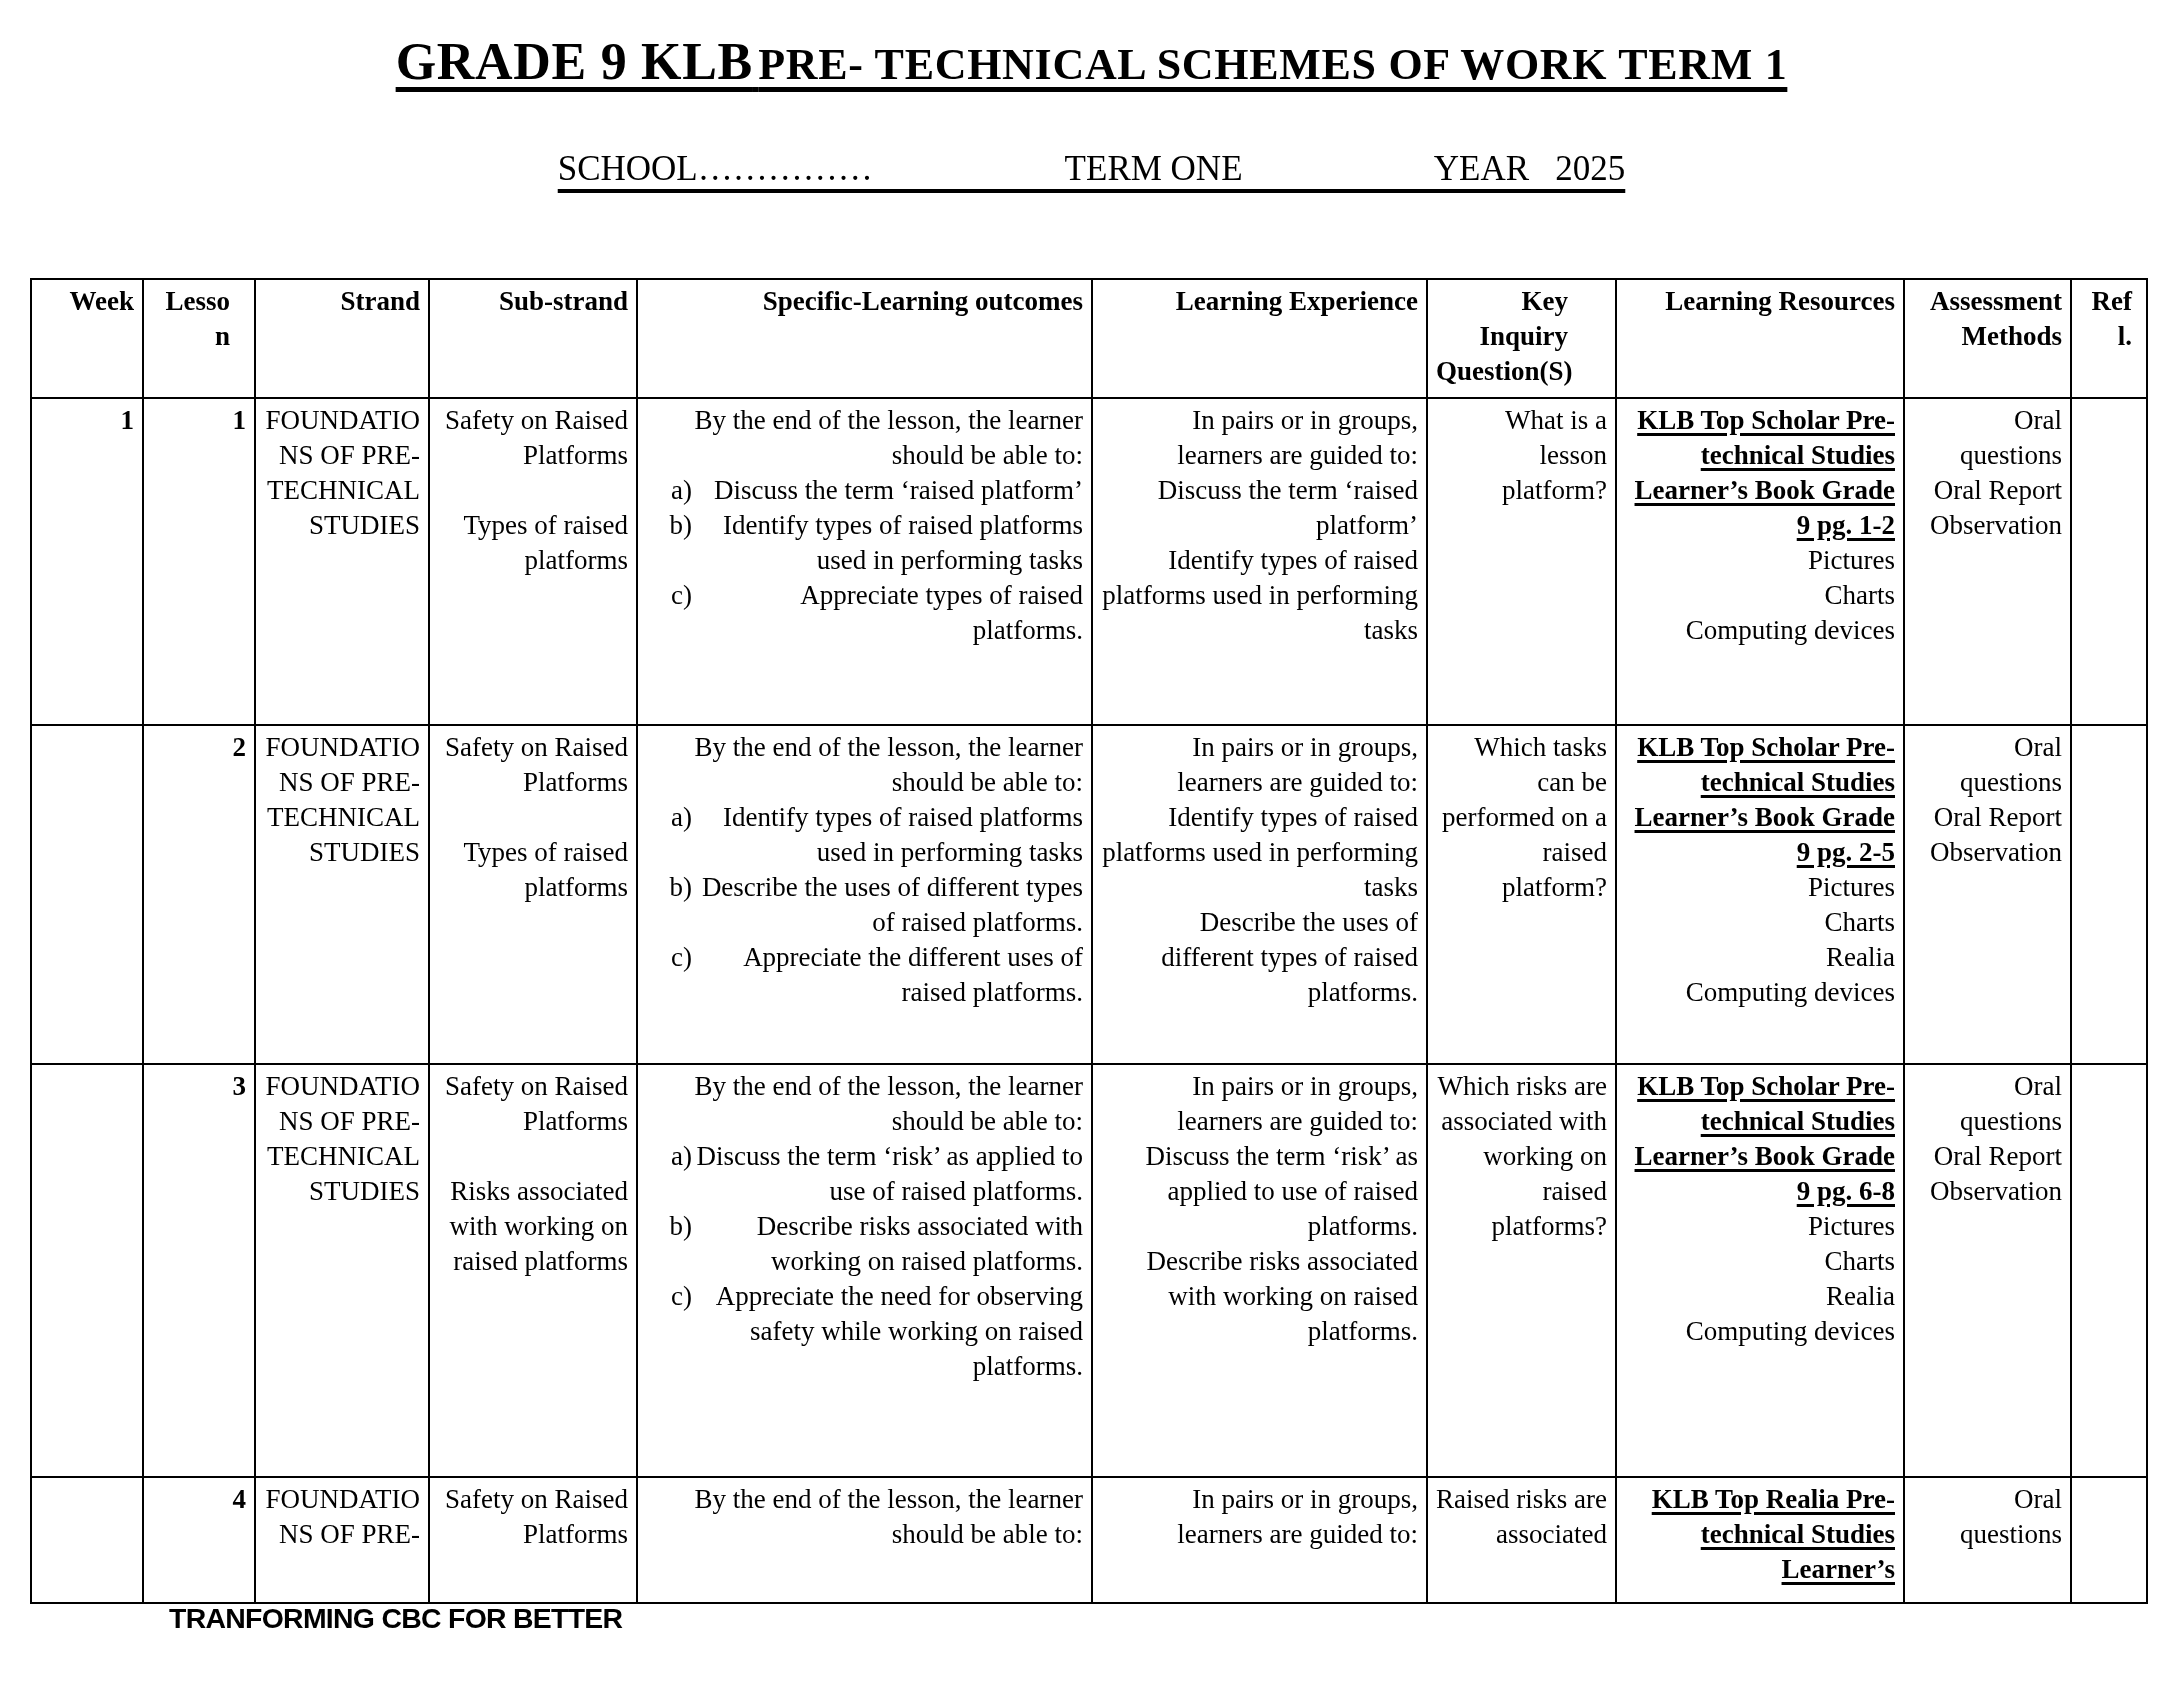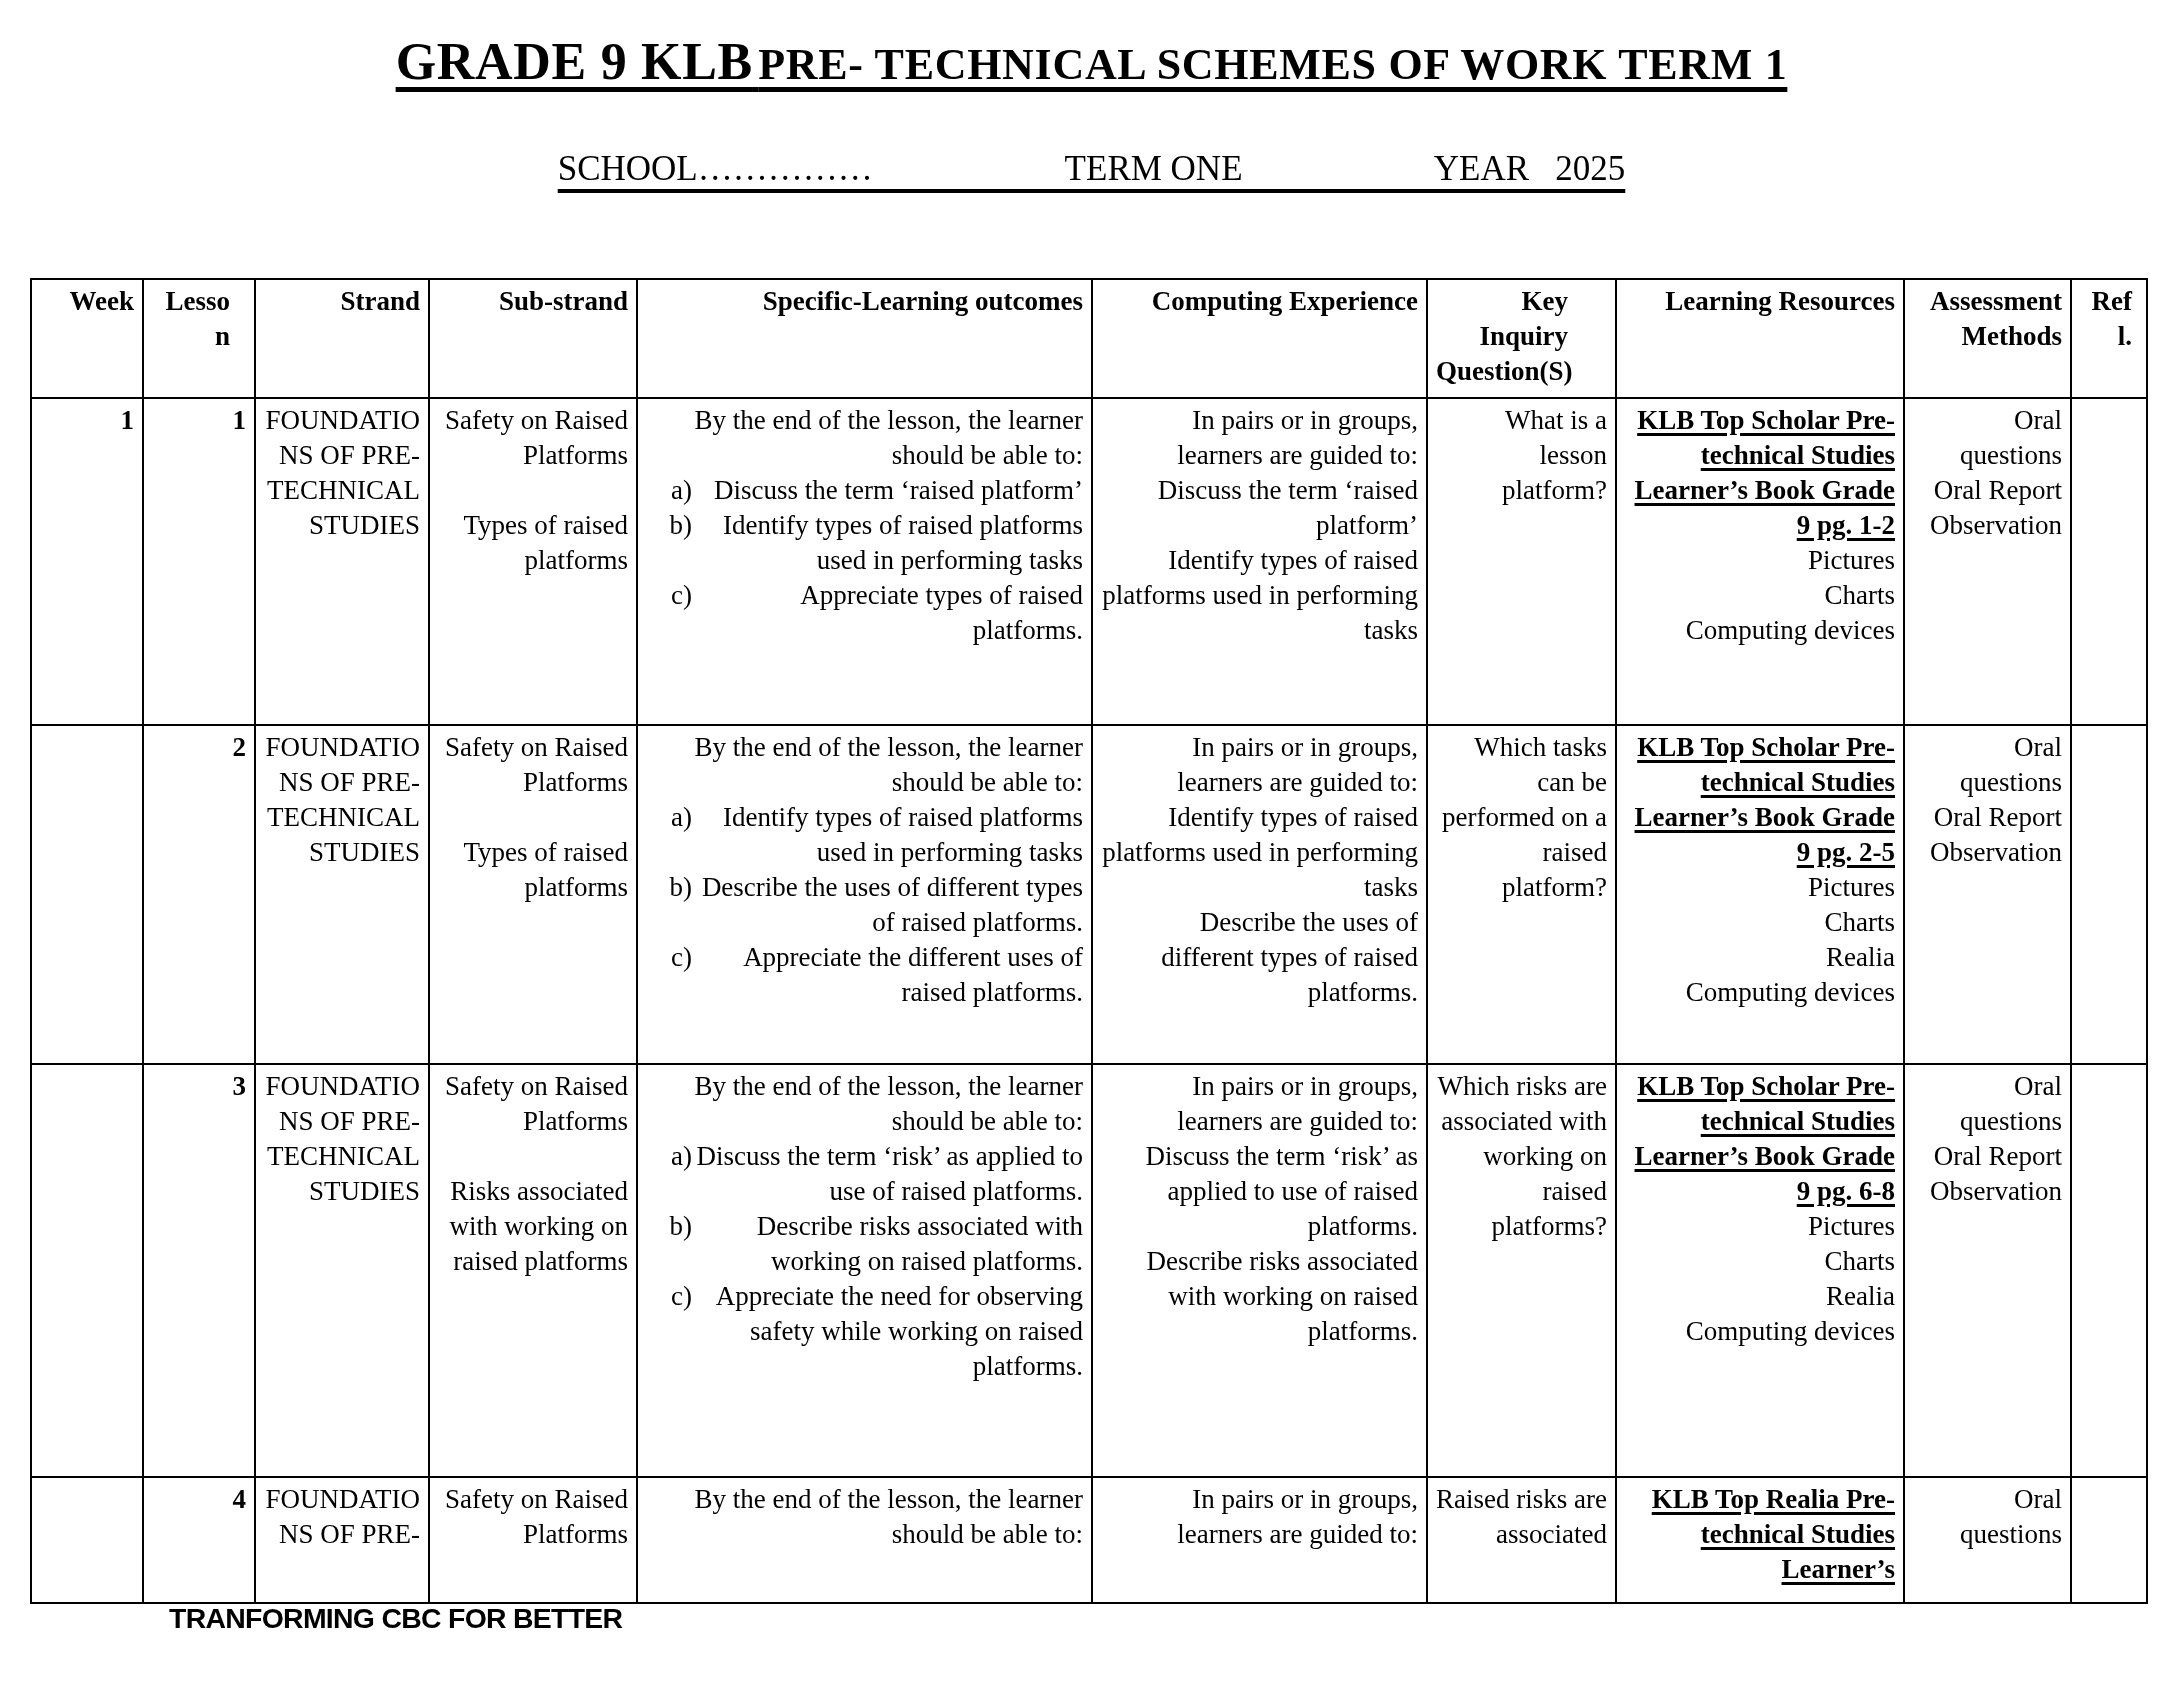--- a/index.html
+++ b/index.html
@@ -121,21 +121,21 @@
         <th>
             <div>Strand</div>
           </th>
         <th>
             <div>Sub-strand</div>
           </th>
         <th>
             <div>Specific-Learning outcomes</div>
           </th>
         <th>
-            <div>Computing Experience</div>
+            <div>Learning Experience</div>
           </th>
         <th>
             <div class="hc-kiq">Key Inquiry Question(S)</div>
           </th>
         <th>
             <div>Learning Resources</div>
           </th>
         <th>
             <div>Assessment Methods</div>
           </th>

